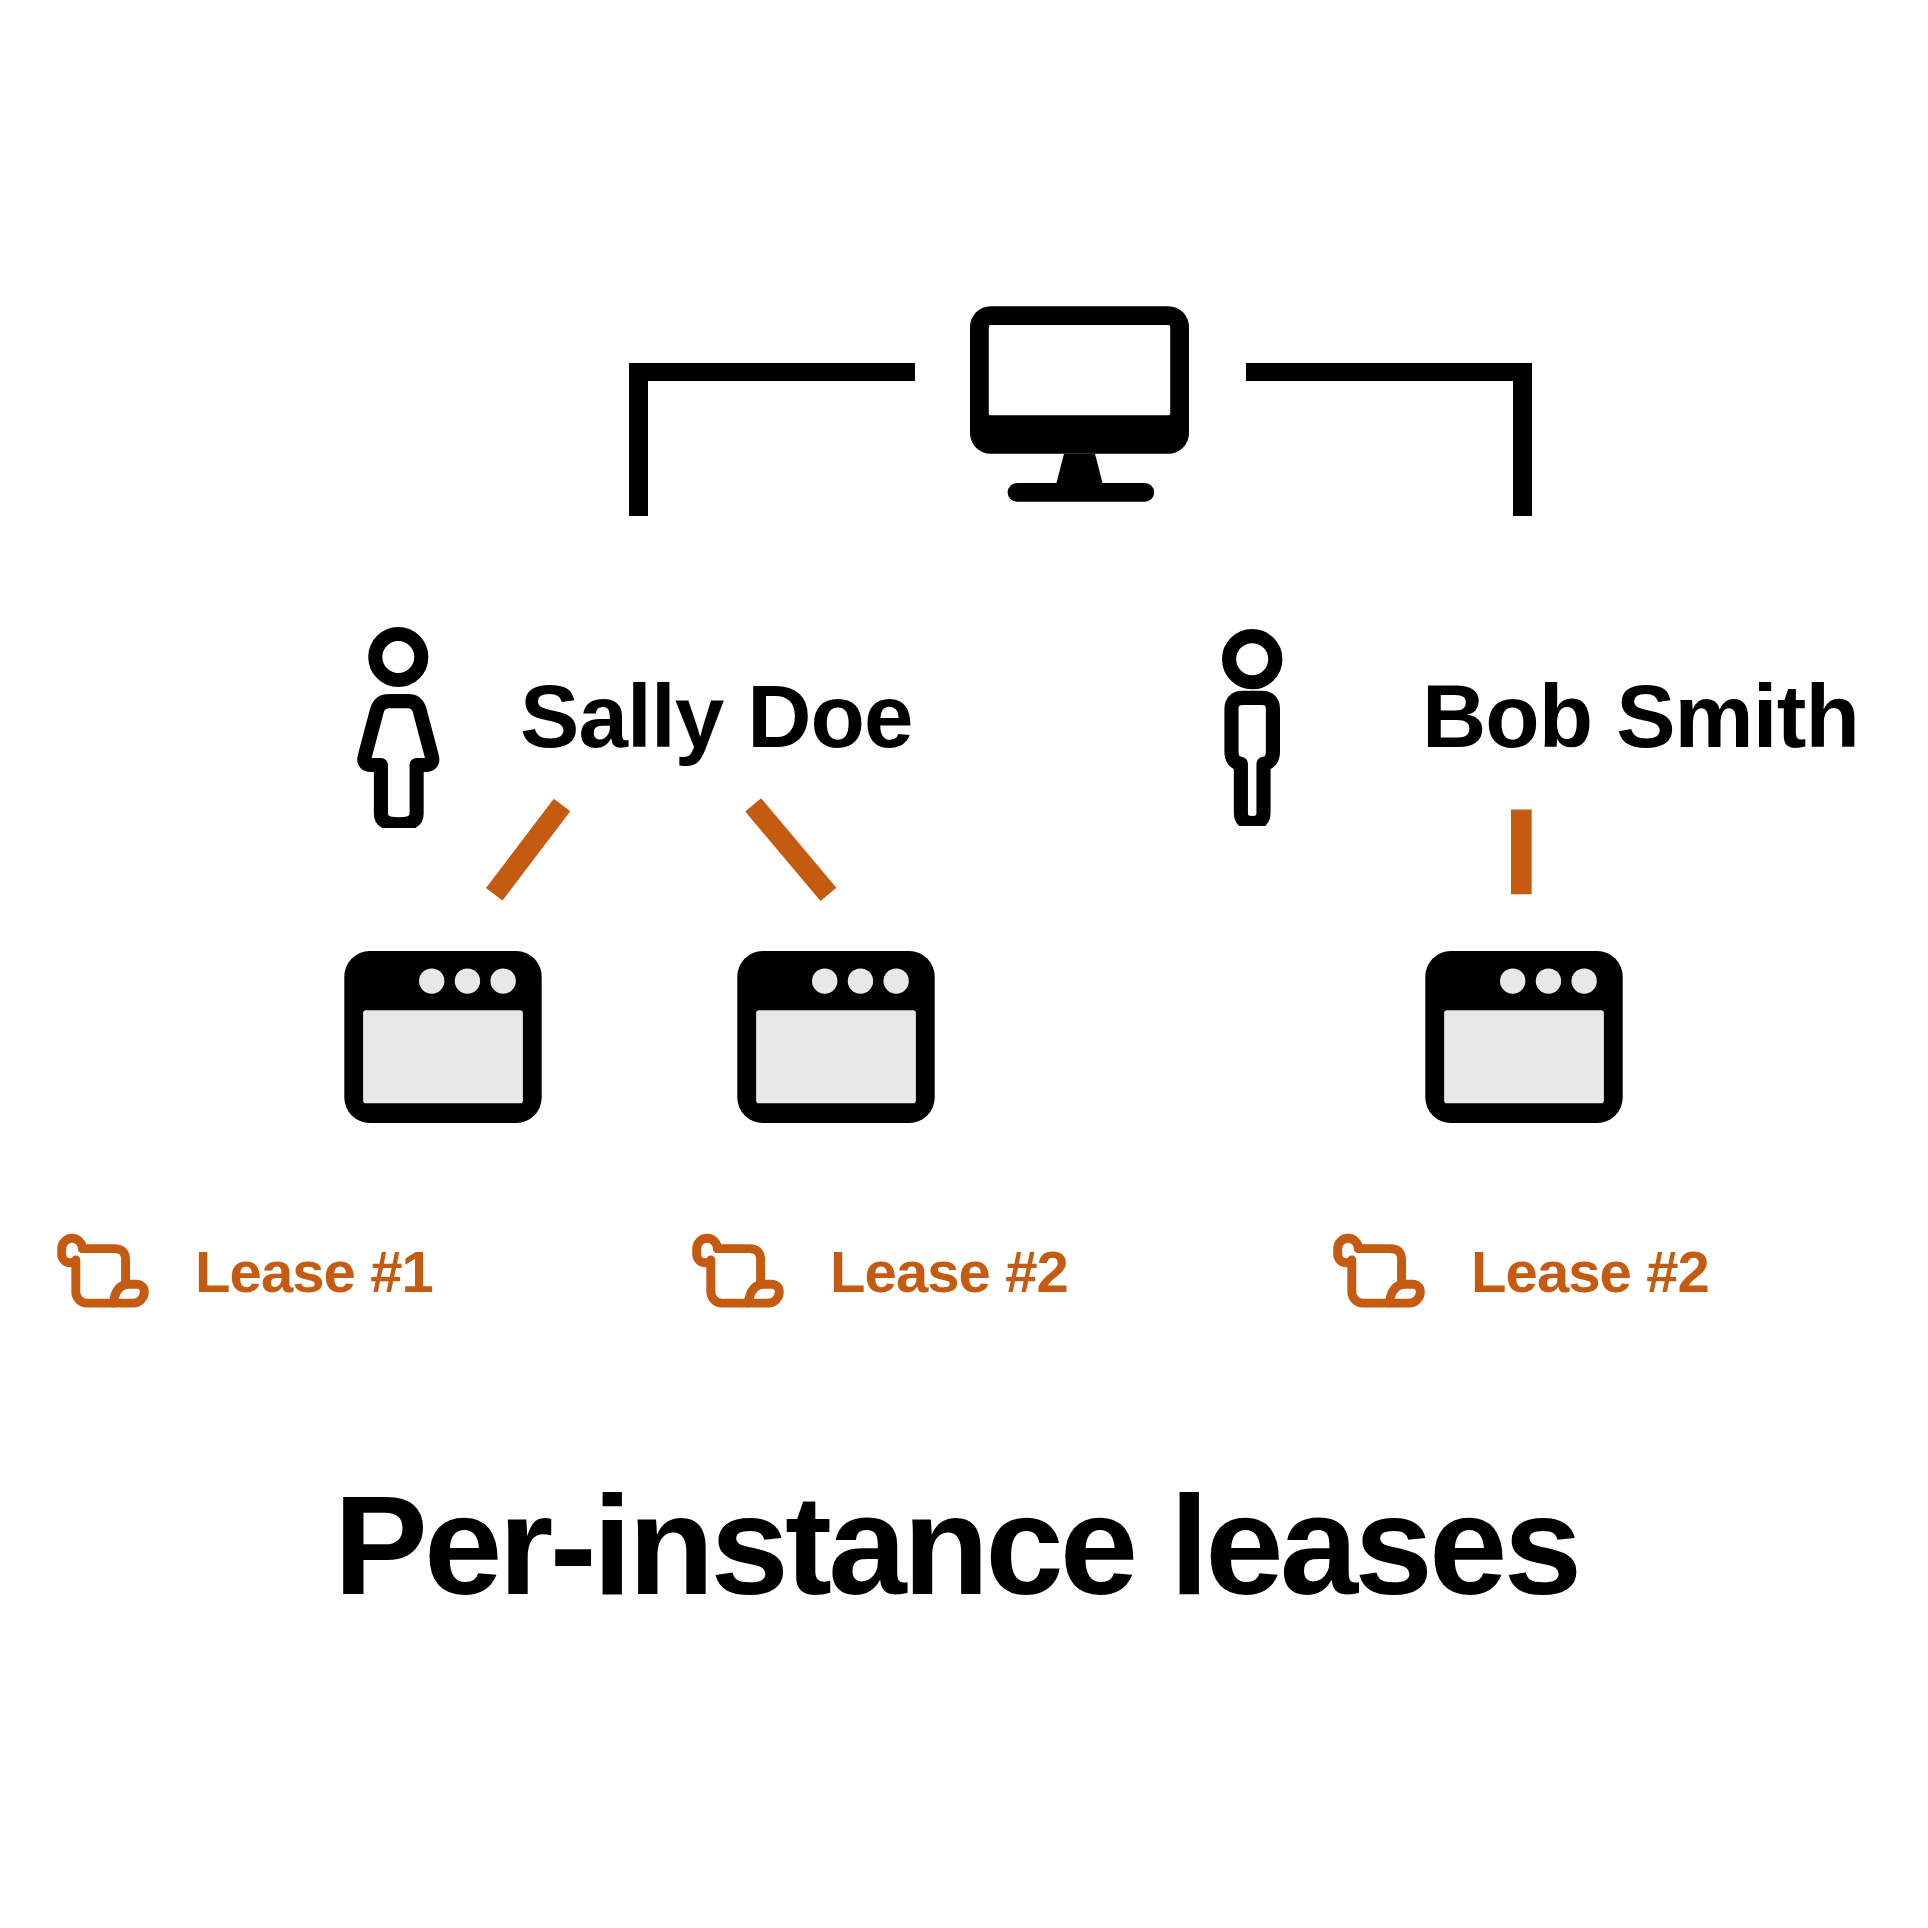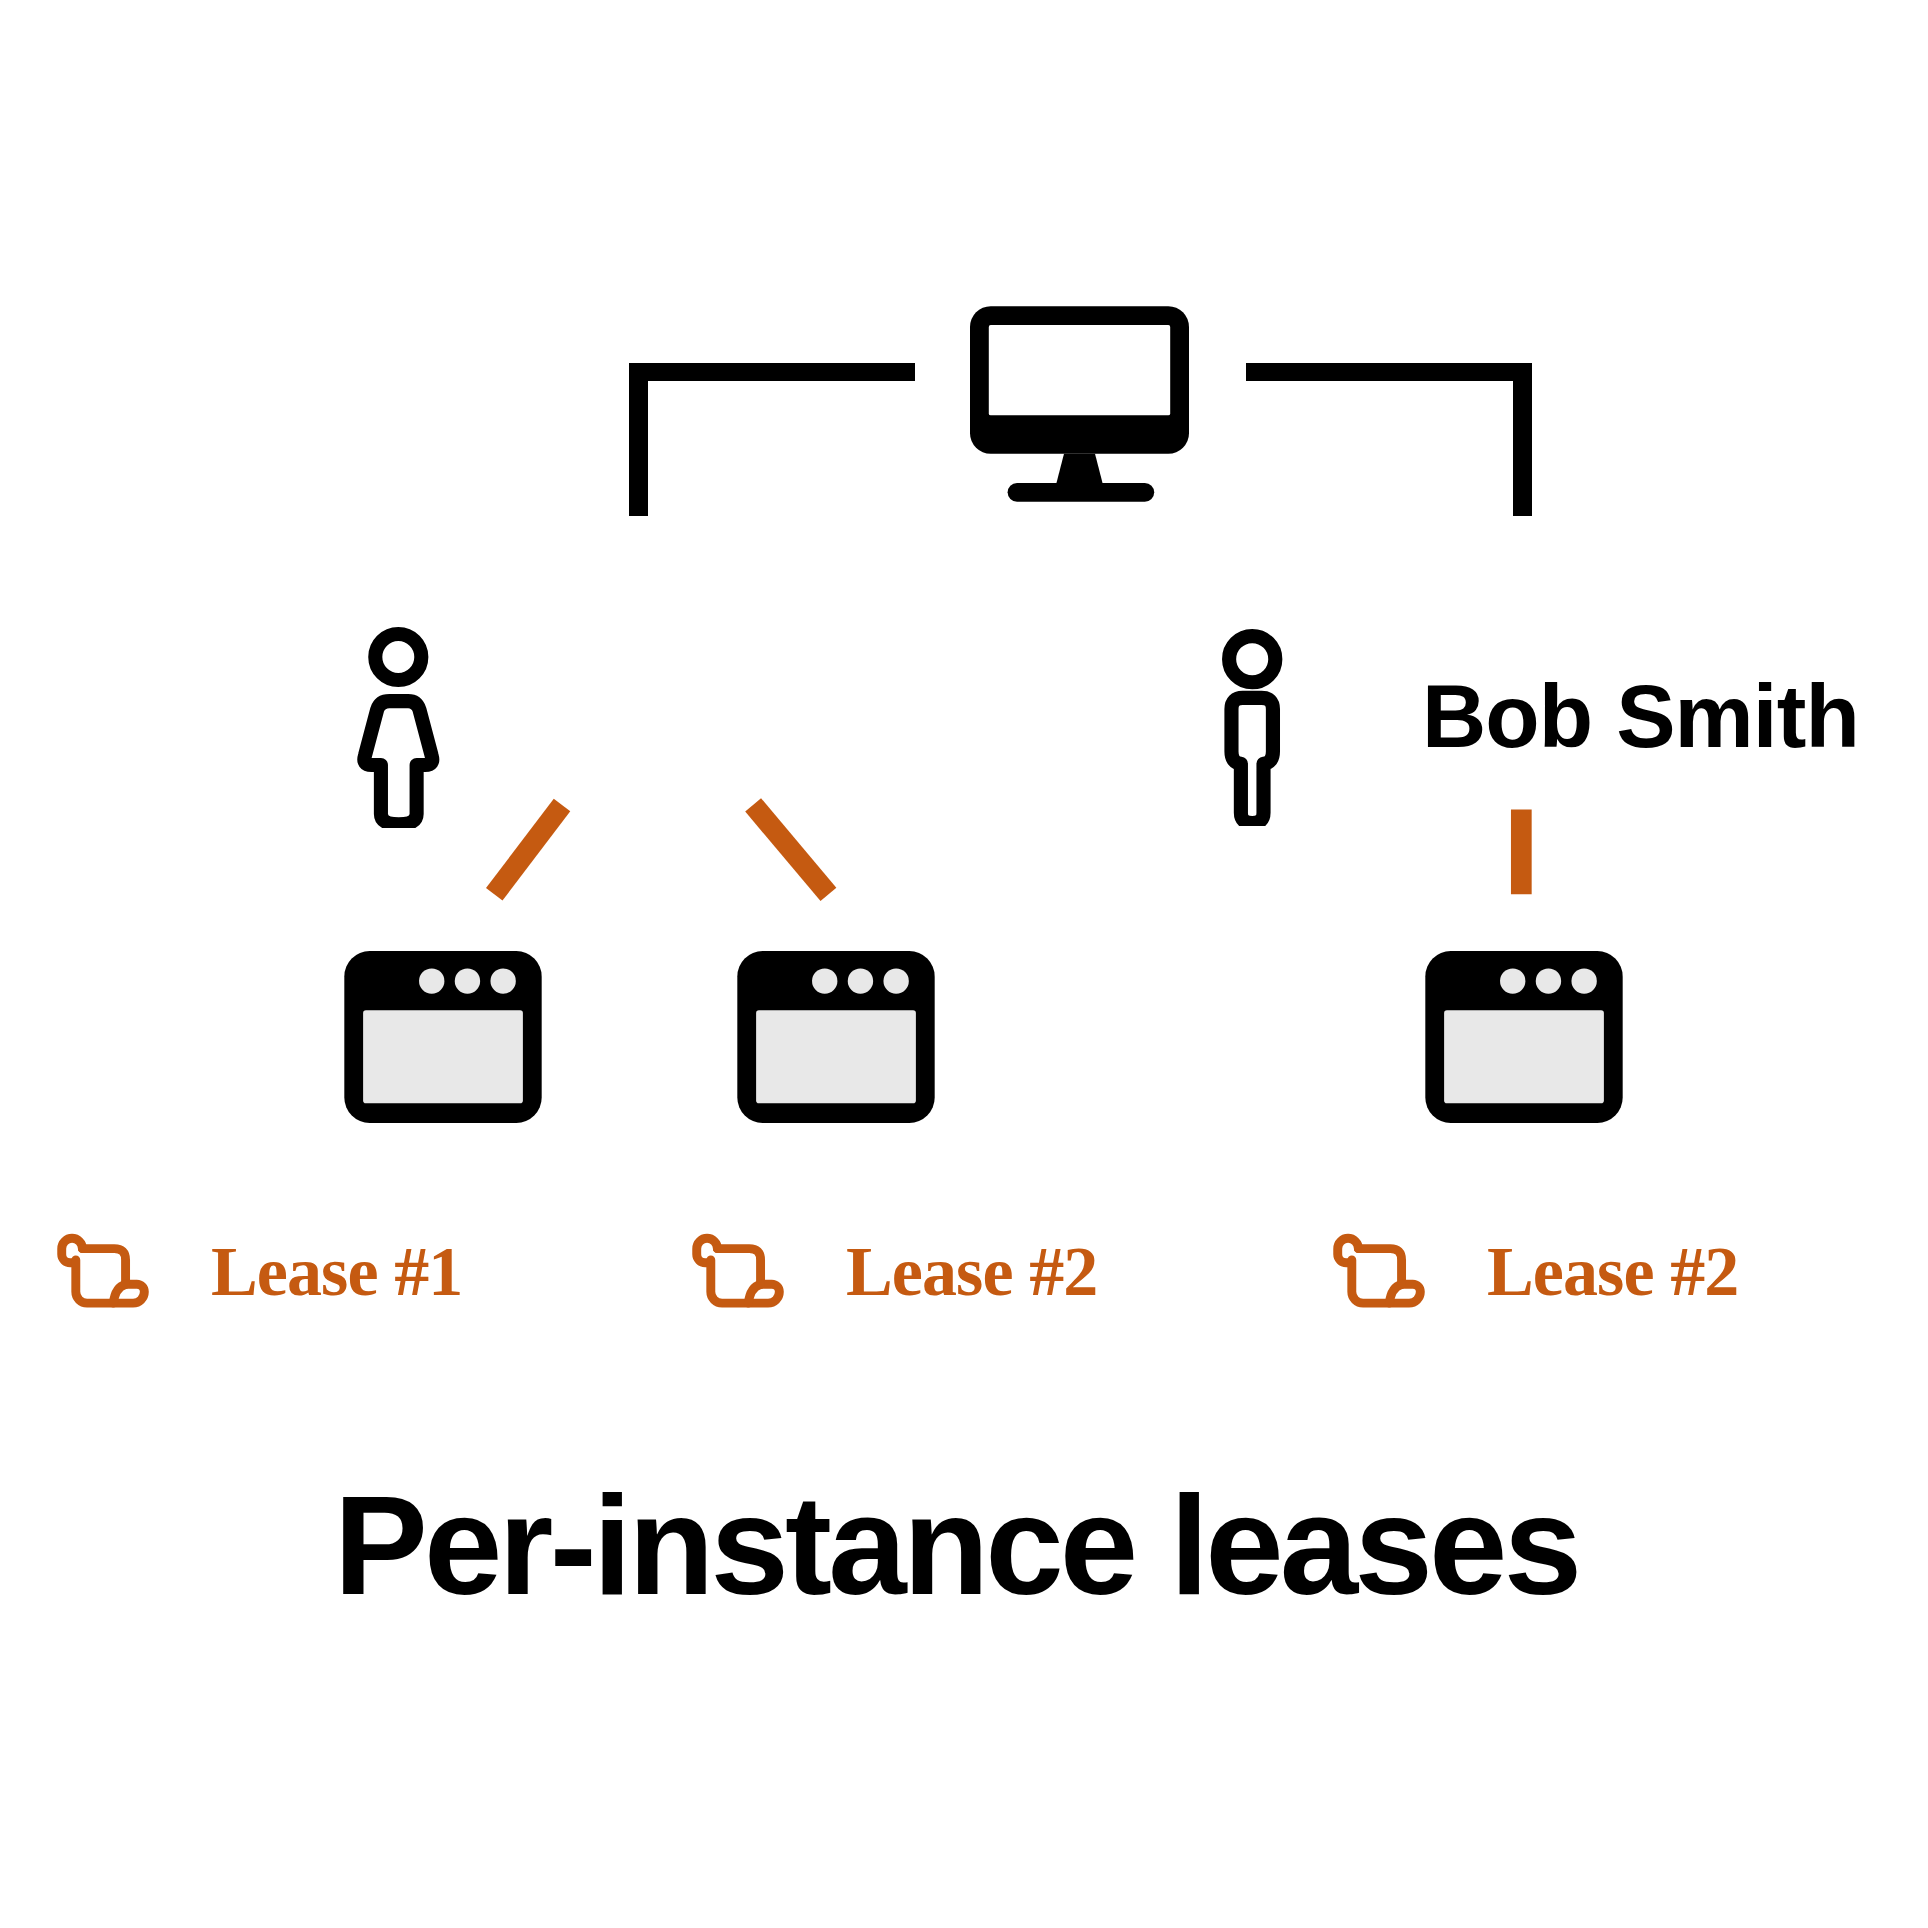--- a/index.html
+++ b/index.html
@@ -43,22 +43,22 @@
   .name-bob{left:1422px;top:672px;}
   .lease-row{
     position:absolute;top:1219px;height:104px;display:flex;align-items:center;
   }
   .lease-row-1{left:53px;}
   .lease-row-2{left:688px;}
   .lease-row-3{left:1329px;}
   .scroll-icon{width:101px;height:92px;flex:0 0 auto;margin-top:5.6px;}
   .scroll-stroke{fill:none;stroke:var(--accent-orange);stroke-width:9.5;stroke-linecap:round;stroke-linejoin:round;}
   .lease-label{
-    color:var(--accent-orange);font-weight:bold;font-size:70px;line-height:89px;
-    white-space:nowrap;margin-left:57px;letter-spacing:-0.9px;font-family:Liberation Serif, serif;
+    color:var(--accent-orange);font-weight:bold;font-size:58px;line-height:89px;
+    white-space:nowrap;margin-left:41px;letter-spacing:-0.9px;
   }
   .diagram-title{
     position:absolute;left:0;top:1475px;width:1912px;text-align:center;
     color:var(--ink-black);font-weight:bold;font-size:141px;line-height:141px;
     letter-spacing:-3.8px;white-space:nowrap;
   }
 </style>
 </head>
 <body>
 
@@ -79,20 +79,21 @@
   <svg class="abs connector-overlay" viewBox="0 0 2048 2048">
     <line class="lease-line" x1="597" y1="855" x2="525" y2="950"></line>
     <line class="lease-line" x1="800" y1="855" x2="880" y2="950"></line>
     <line class="lease-line" x1="1616" y1="860" x2="1616" y2="950"></line>
   </svg>
 
   <svg class="abs person-sally" viewBox="0 0 117 215">
     <circle class="person-stroke" cx="53.5" cy="33" r="24.5"></circle>
     <path class="person-stroke" d="M44 80 H64 Q73 80 76 89 L89 138 Q92 148 82 148 H73 V200 Q73 211 54 211 Q35 211 35 200 V148 H25 Q15 148 18 138 L31 89 Q34 80 44 80 Z"></path>
   </svg>
+  <div class="user-name name-sally">Sally Doe</div>
 
   <svg class="abs person-bob" viewBox="0 0 107 209">
     <circle class="person-stroke" cx="50" cy="32" r="24.5"></circle>
     <path class="person-stroke" d="M28 85 Q28 73 40 73 H60 Q72 73 72 85 V130 Q72 142 62 143 V195 Q62 206 50 206 Q38 206 38 195 V143 Q28 142 28 130 Z"></path>
   </svg>
   <div class="user-name name-bob">Bob Smith</div>
 
   <svg class="abs browser browser-1" viewBox="0 0 210 183">
     <rect class="ink" x="0" y="0" width="210" height="183" rx="27"></rect>
     <rect class="gray" x="20" y="63" width="170" height="99" rx="3"></rect>

